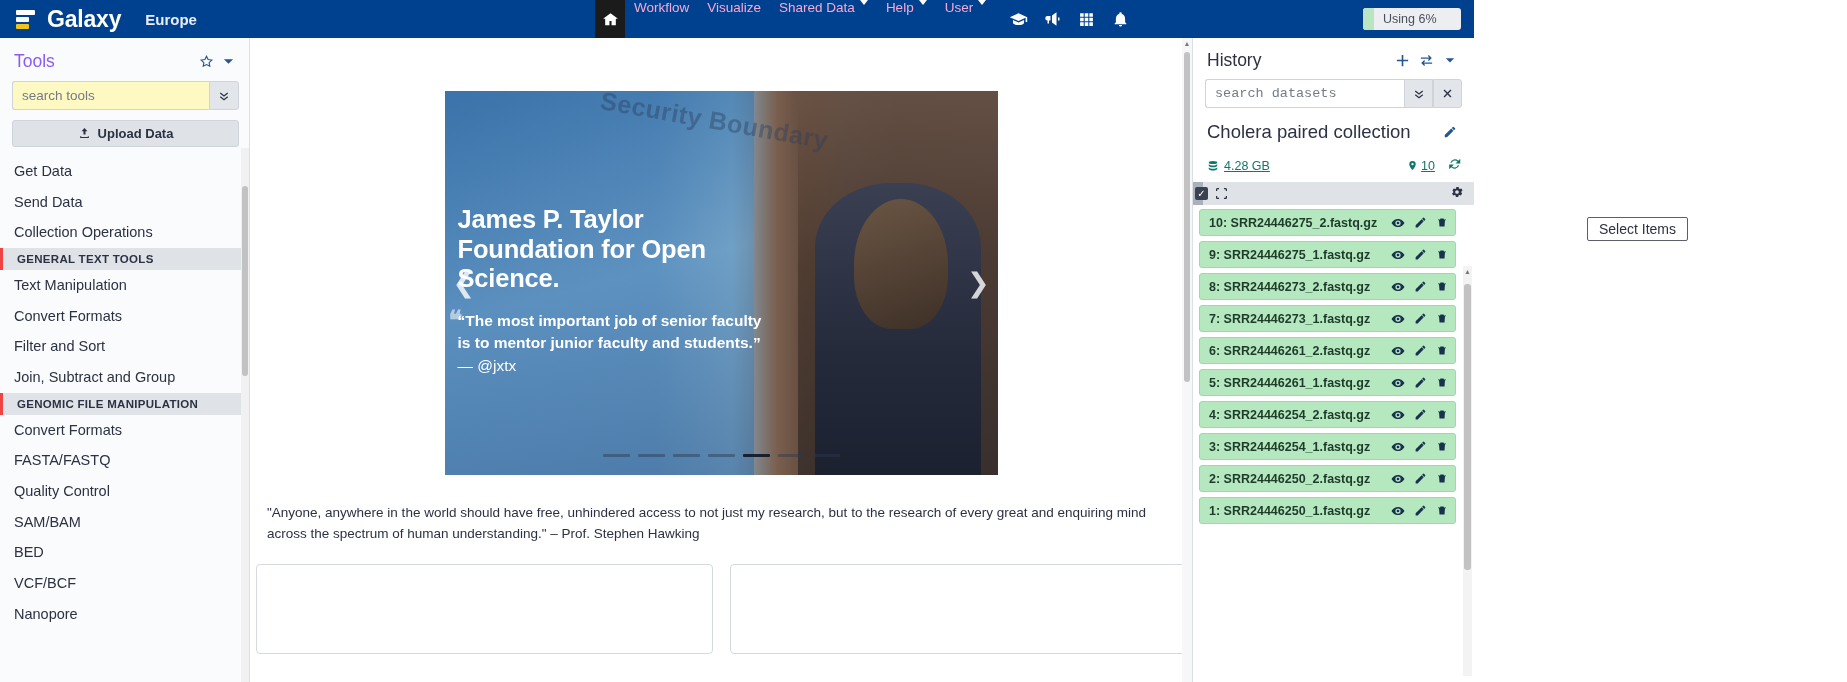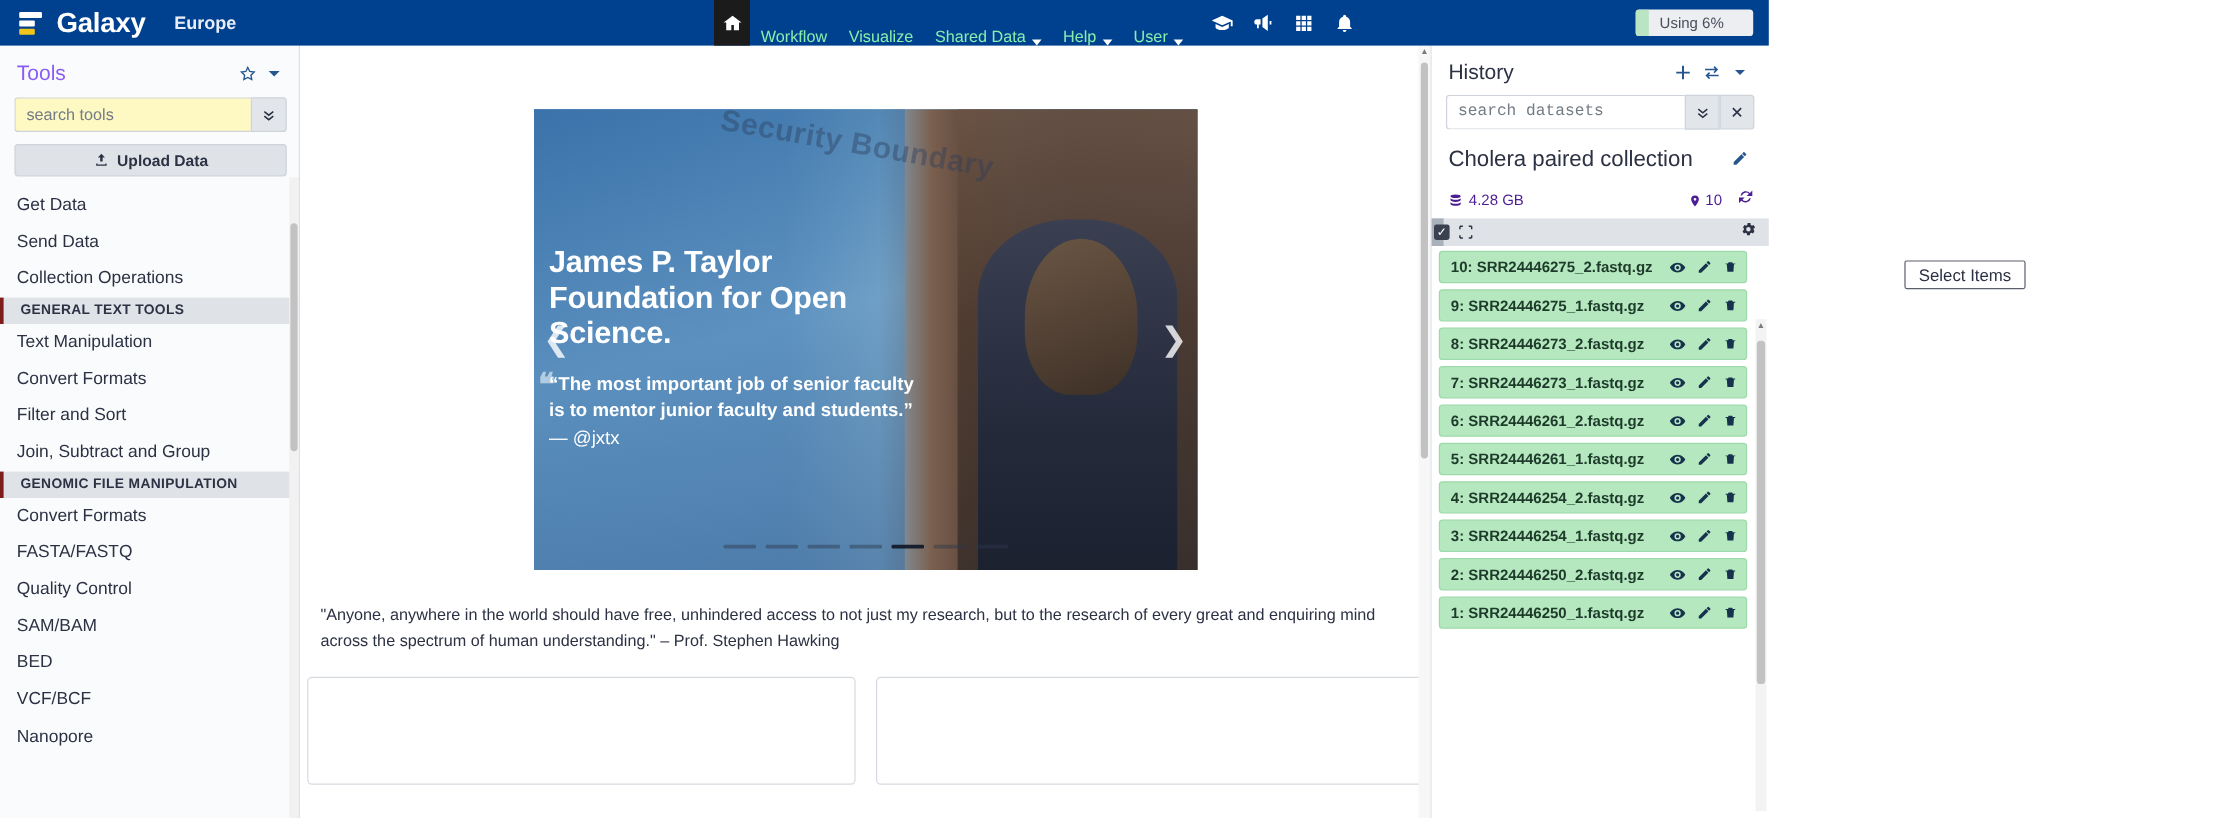--- a/index.html
+++ b/index.html
@@ -37,22 +37,22 @@
   .nav-center {
     position: absolute; left: 595px; top: 0; height: 38px;
     display: flex; align-items: stretch;
   }
   .nav-home {
     width: 30px; background: #1b1b1b;
     display: flex; align-items: center; justify-content: center;
   }
   .nav-home svg { width: 17px; height: 17px; fill: #ffffff; }
   .nav-item {
-    display: flex; align-items: flex-end; padding: 0 9px;
-    color: #86efac; font-size: 13.5px; white-space: nowrap;
+    display: flex; align-items: flex-start; padding: 0 9px;
+    color: #f9a8d4; font-size: 13.5px; white-space: nowrap;
     cursor: pointer;
   }
   .caret {
     display: inline-block; margin-left: 5px;
     border-left: 4px solid transparent; border-right: 4px solid transparent;
     border-top: 5px solid #ffffff;
   }
   .nav-icons { display: flex; align-items: center; margin-left: 6px; }
   .nav-ico {
     width: 34px; height: 38px;
@@ -120,21 +120,21 @@
   }
   .tool-list { flex: 1; overflow: hidden; position: relative; }
   .tool-link {
     display: block; padding: 7px 14px; font-size: 14.5px;
     color: #2c3143; cursor: pointer; line-height: 1.15;
   }
   .tool-section {
     padding: 5px 14px; font-size: 11.5px; font-weight: bold;
     letter-spacing: .3px; text-transform: uppercase;
     color: #2c3143; background: #dfe3e8;
-    border-left: 3px solid #7f1d1d;
+    border-left: 3px solid #ef4444;
   }
   .tp-scroll {
     position: absolute; right: 0; top: 110px; bottom: 0;
     width: 8px; background: #f1f1f1;
   }
   .tp-scroll i {
     position: absolute; left: 1px; top: 38px;
     width: 6px; height: 190px; background: #c2c2c2; border-radius: 3px;
   }
 
@@ -271,22 +271,22 @@
     align-items: center; justify-content: center;
     cursor: pointer; font-size: 13px; color: #2c3143;
   }
   .h-sbtn.last { border-radius: 0 3px 3px 0; }
   .h-name-row {
     display: flex; align-items: center;
     padding: 13px 12px 0 14px; gap: 8px;
   }
   .h-name { font-size: 18.5px; color: #2c3143; flex: 1; line-height: 1.1; }
   .h-meta {
-    display: flex; align-items: flex-end;
-    padding: 14px 12px 8px 14px; font-size: 12.5px; color: #4c1d95;
+    display: flex; align-items: center;
+    padding: 14px 12px 8px 14px; font-size: 12.5px; color: #0f766e; text-decoration: underline;
   }
   .h-size { display: flex; align-items: center; gap: 5px; }
   .h-shown { display: flex; align-items: center; gap: 3px; margin-left: auto; }
   .h-refresh { margin-left: 13px; cursor: pointer; }
   .h-tools {
     display: flex; align-items: center;
     background: #dfe3e8; padding: 5px 10px 5px 0;
     border-left: 10px solid #a9b1ba; height: 23px;
   }
   .h-tools .tg {

